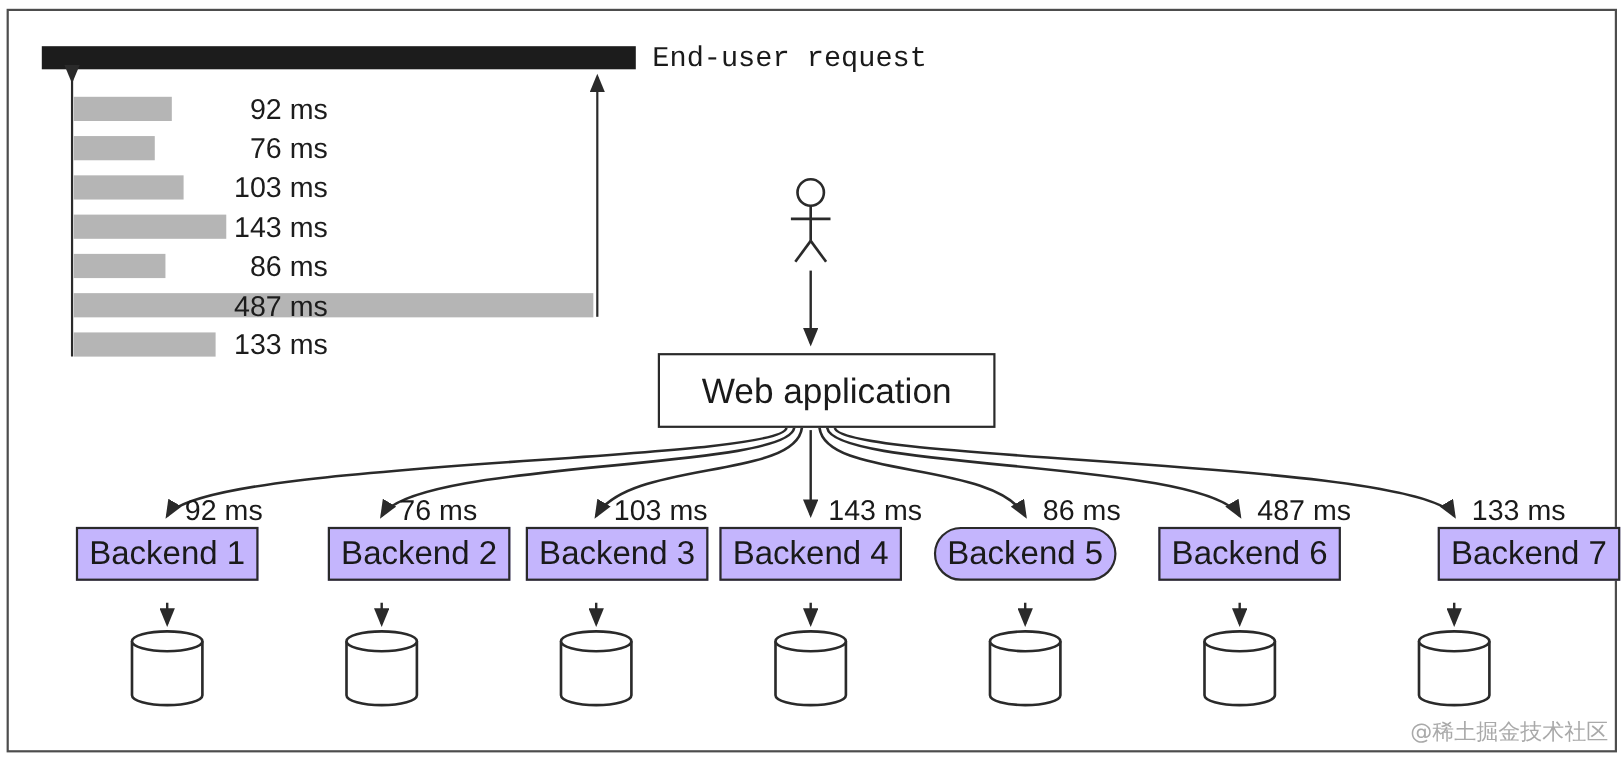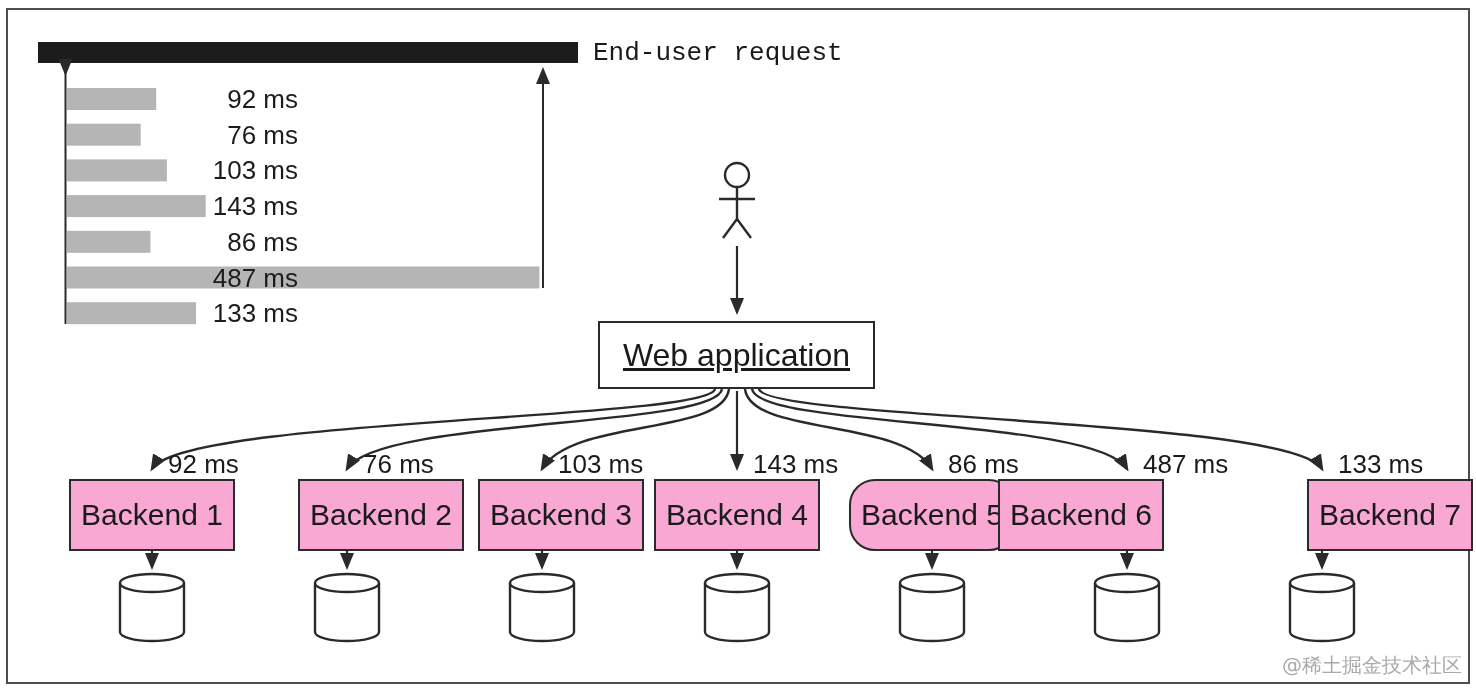--- a/index.html
+++ b/index.html
@@ -16,28 +16,28 @@
   svg.diagram{position:absolute; left:0; top:0;}
   .legend-label{
     position:absolute; left:593px; top:39px; font-size:26px; line-height:28px;
     color:var(--text); white-space:nowrap;font-family:Liberation Mono, monospace;
   }
   .bar-label{
     position:absolute; right:1178px; font-size:26px; line-height:26px;
     color:var(--bar-black); white-space:nowrap;
   }
   .webapp-box{
-    position:absolute; left:598px; top:321px; width:277px; height:68px;
+    position:absolute; left:598px; top:321px; width:307px; height:68px;
     box-sizing:border-box; border:2px solid var(--ink); background:#fff;
-    display:flex; align-items:center; justify-content:center;text-decoration:underline;
+    display:flex; align-items:center; justify-content:center;
   }
   .webapp-box span{font-size:32px; color:var(--text);}
   .backend-box{
-    position:absolute; top:479px; width:166px; height:72px; box-sizing:border-box;
-    border:2px solid var(--ink); background:#f9a8d4;
+    position:absolute; top:479px; width:166px; height:49px; box-sizing:border-box;
+    border:2px solid var(--ink); background:#c4b5fd;
     display:flex; align-items:center; justify-content:center;
   }
   .backend-box span{font-size:30px; color:var(--text); white-space:nowrap;}
   .latency-label{
     position:absolute; top:451px; font-size:26px; line-height:26px;
     color:var(--text); white-space:nowrap;
   }
   .watermark{
     position:absolute; right:14px; top:653px; font-size:20px; line-height:24px;
     color:var(--watermark); font-family:"DejaVu Sans", sans-serif; white-space:nowrap;text-align:right;
@@ -169,21 +169,21 @@
   </div>
       <div class="latency-label" style="left: 558px;">103 ms</div>
       <div class="backend-box" style="left: 654px;">
     <span>Backend 4</span>
   </div>
       <div class="latency-label" style="left: 753px;">143 ms</div>
       <div class="backend-box" style="left: 849px; border-radius: 26px;">
     <span>Backend 5</span>
   </div>
       <div class="latency-label" style="left: 948px;">86 ms</div>
-      <div class="backend-box" style="left: 998px; align-items: center;">
+      <div class="backend-box" style="left: 1053px; align-items: center;">
     <span>Backend 6</span>
   </div>
       <div class="latency-label" style="left: 1143px;">487 ms</div>
       <div class="backend-box" style="left: 1307px;">
     <span>Backend 7</span>
   </div>
       <div class="latency-label" style="left: 1338px;">133 ms</div>
     </div>
 
   <div class="watermark">@稀土掘金技术社区</div>

